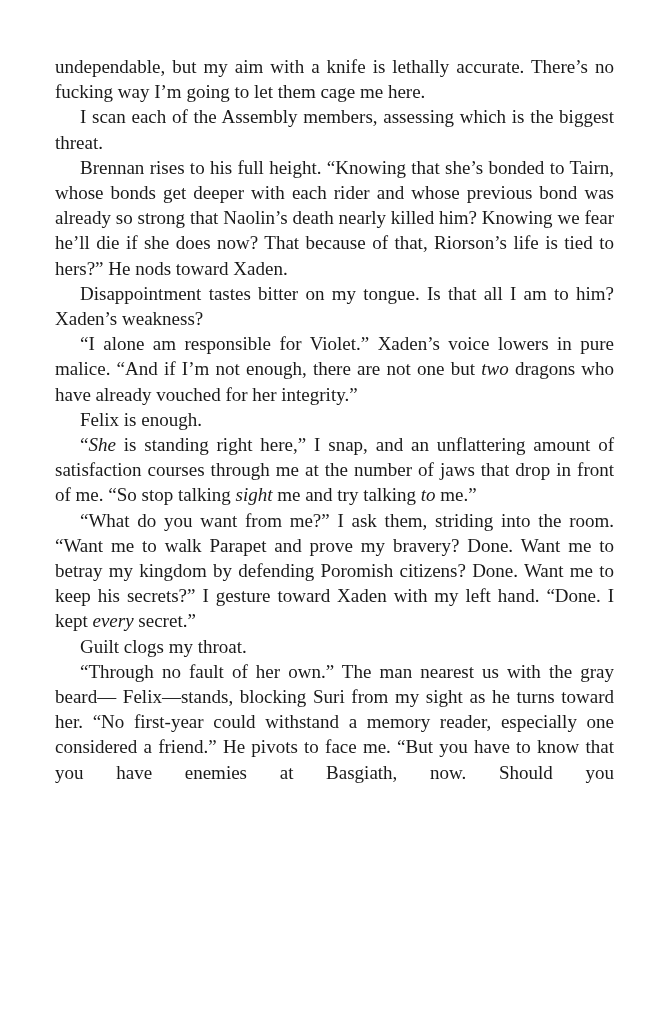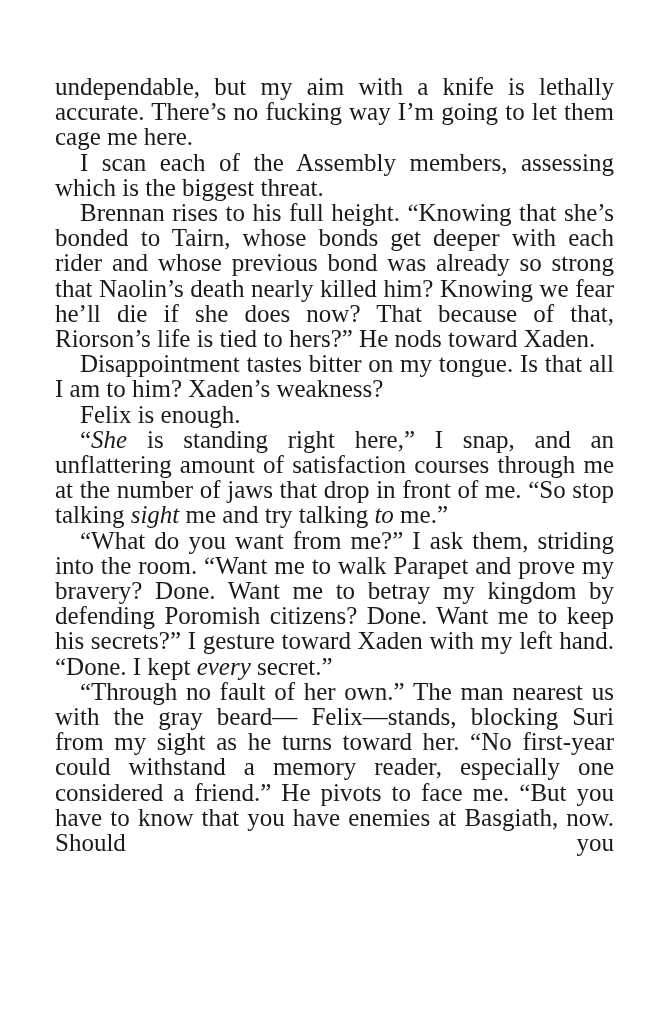--- a/index.html
+++ b/index.html
@@ -1,36 +1,38 @@
 <!DOCTYPE html>
 <html><head>
 <meta charset="utf-8">
 <style>
   html, body { margin: 0; padding: 0; background: #ffffff; }
   body { width: 667px; height: 1024px; overflow: hidden; position: relative; }
   .page {
     position: absolute;
     left: 55px;
-    top: 74px;
+    top: 54px;
     width: 559px;
     font-family: "Liberation Serif", "DejaVu Serif", serif;
-    font-size: 25px;
+    font-size: 19px;
     line-height: 25.2px;
     color: #1a1a1a;
     text-align: justify;
   }
   .page p { margin: 0; text-indent: 0; }
   .page p.indent { text-indent: 25px; }
   .page em { font-style: italic; }
 </style>
 </head>
 <body>
 
 <div class="page" id="page">
     <p><span>undependable, but my aim with a knife is lethally accurate. There’s no fucking way I’m going to let them cage me here.</span></p>
     <p class="indent"><span>I scan each of the Assembly members, assessing which is the biggest threat.</span></p>
     <p class="indent"><span>Brennan rises to his full height. “Knowing that she’s bonded to Tairn, whose bonds get deeper with each rider and whose previous bond was already so strong that Naolin’s death nearly killed him? Knowing we fear he’ll die if she does now? That because of that, Riorson’s life is tied to hers?” He nods toward Xaden.</span></p>
     <p class="indent"><span>Disappointment tastes bitter on my tongue. Is that all I am to him? Xaden’s weakness?</span></p>
+    <p class="indent"><span>“I alone am responsible for Violet.” Xaden’s voice lowers in pure malice. “And if I’m not enough, there are not one but </span><em>two</em><span> dragons who have already vouched for her integrity.”</span></p>
     <p class="indent"><span>Felix is enough.</span></p>
     <p class="indent"><span>“</span><em>She</em><span> is standing right here,” I snap, and an unflattering amount of satisfaction courses through me at the number of jaws that drop in front of me. “So stop talking </span><em>sight</em><span> me and try talking </span><em>to</em><span> me.”</span></p>
     <p class="indent"><span>“What do you want from me?” I ask them, striding into the room. “Want me to walk Parapet and prove my bravery? Done. Want me to betray my kingdom by defending Poromish citizens? Done. Want me to keep his secrets?” I gesture toward Xaden with my left hand. “Done. I kept </span><em>every</em><span> secret.”</span></p>
+    <p class="indent"><span>Guilt clogs my throat.</span></p>
     <p class="indent" style="text-align-last: justify;"><span>“Through no fault of her own.” The man nearest us with the gray beard— Felix—stands, blocking Suri from my sight as he turns toward her. “No first-year could withstand a memory reader, especially one considered a friend.” He pivots to face me. “But you have to know that you have enemies at Basgiath, now. Should you</span></p>
   </div>
 
 </body></html>

